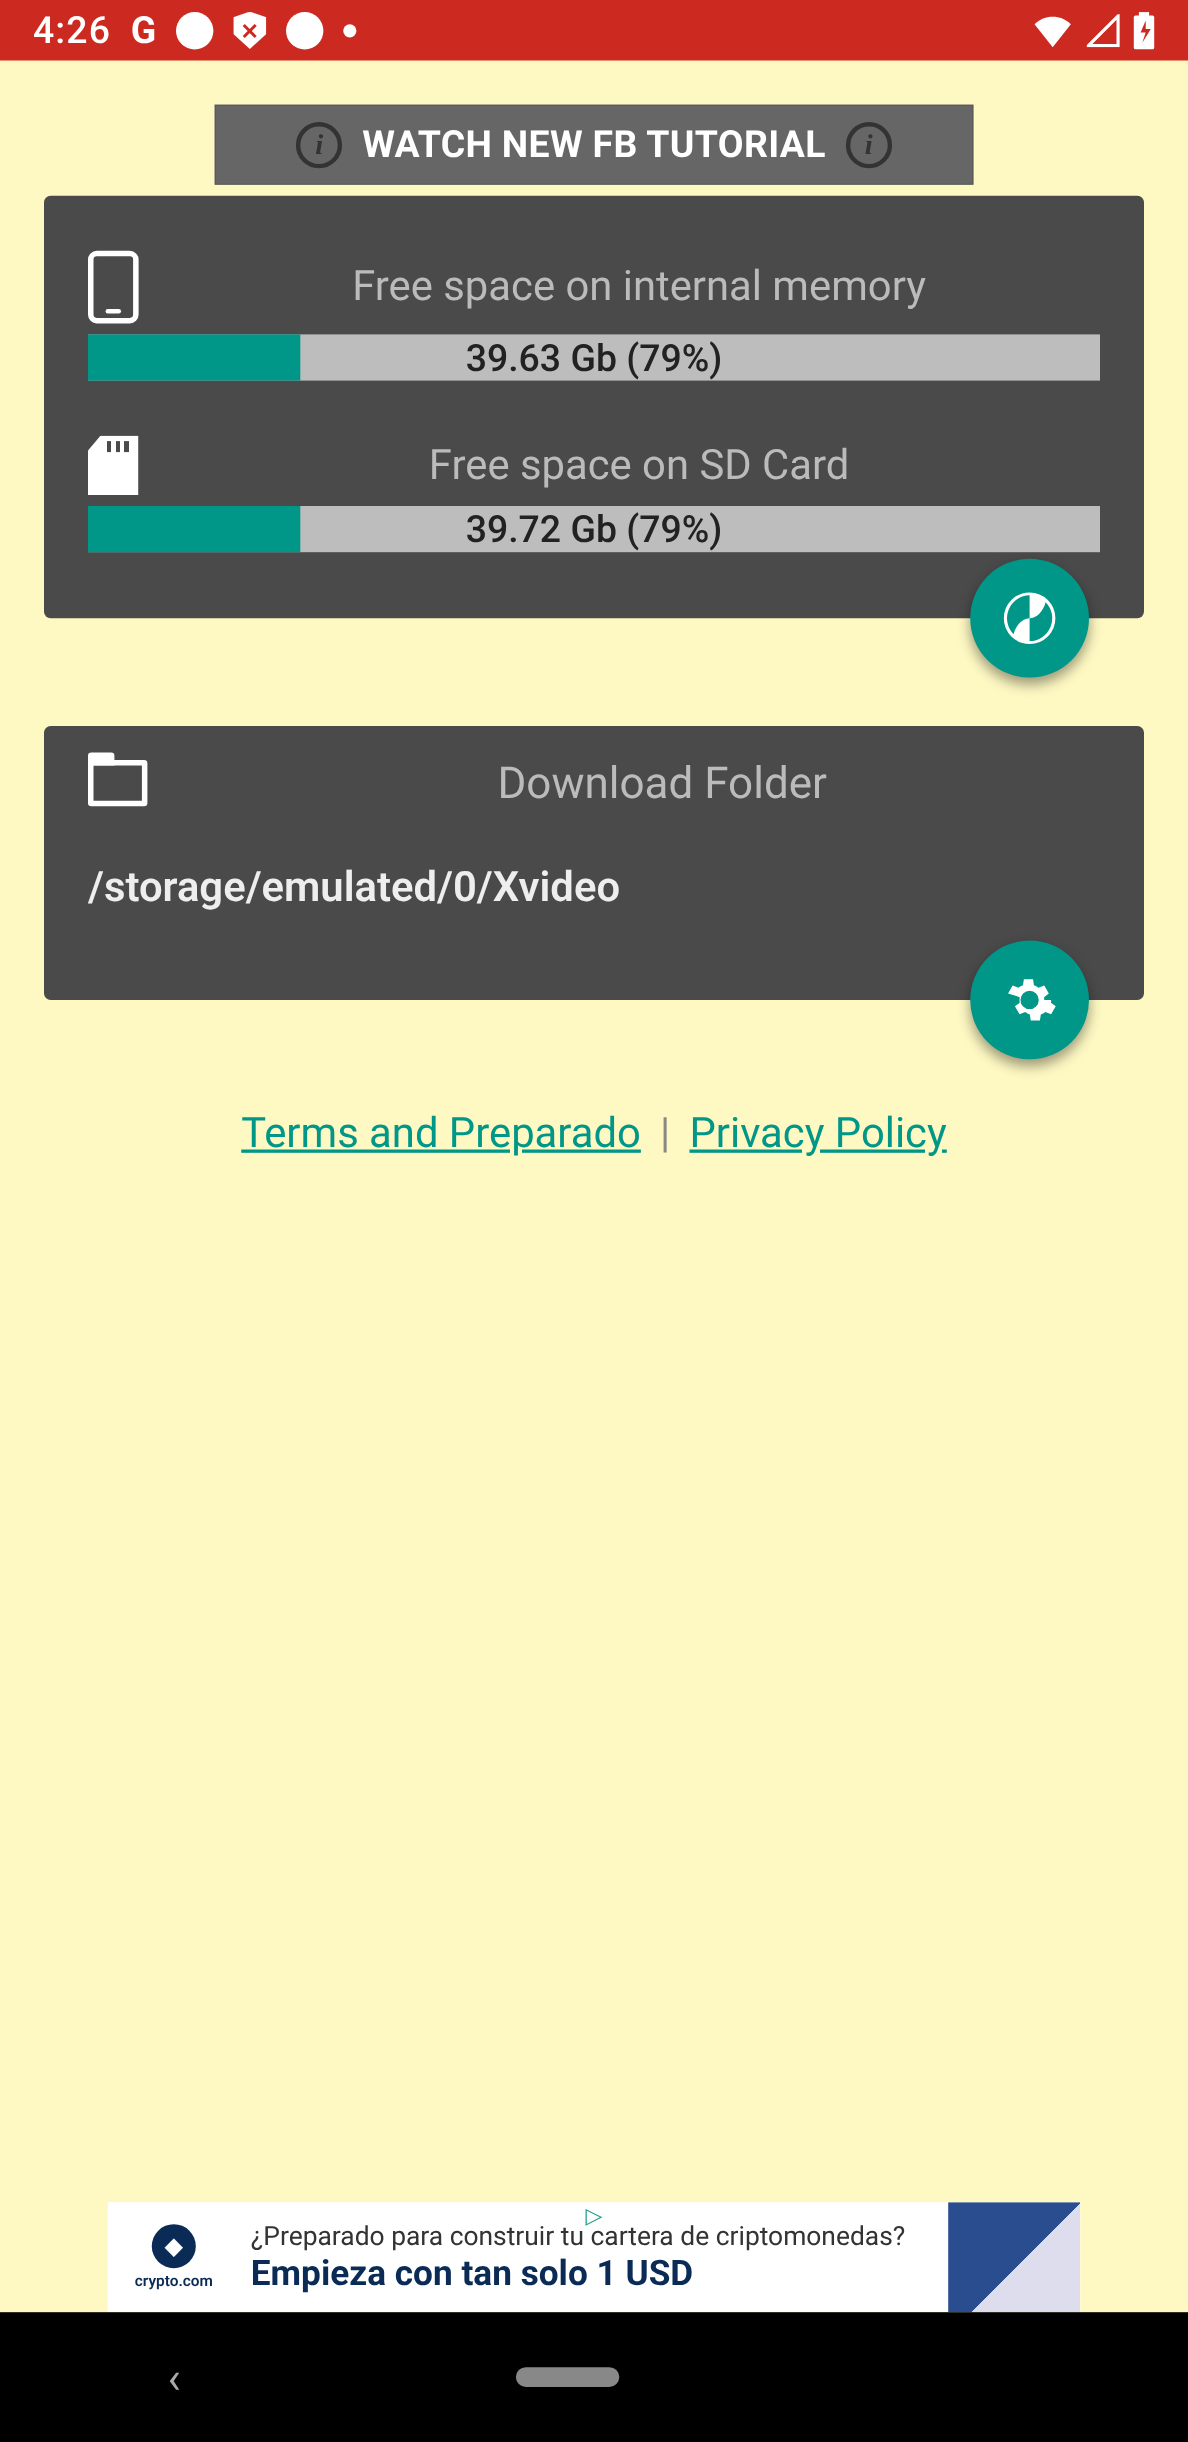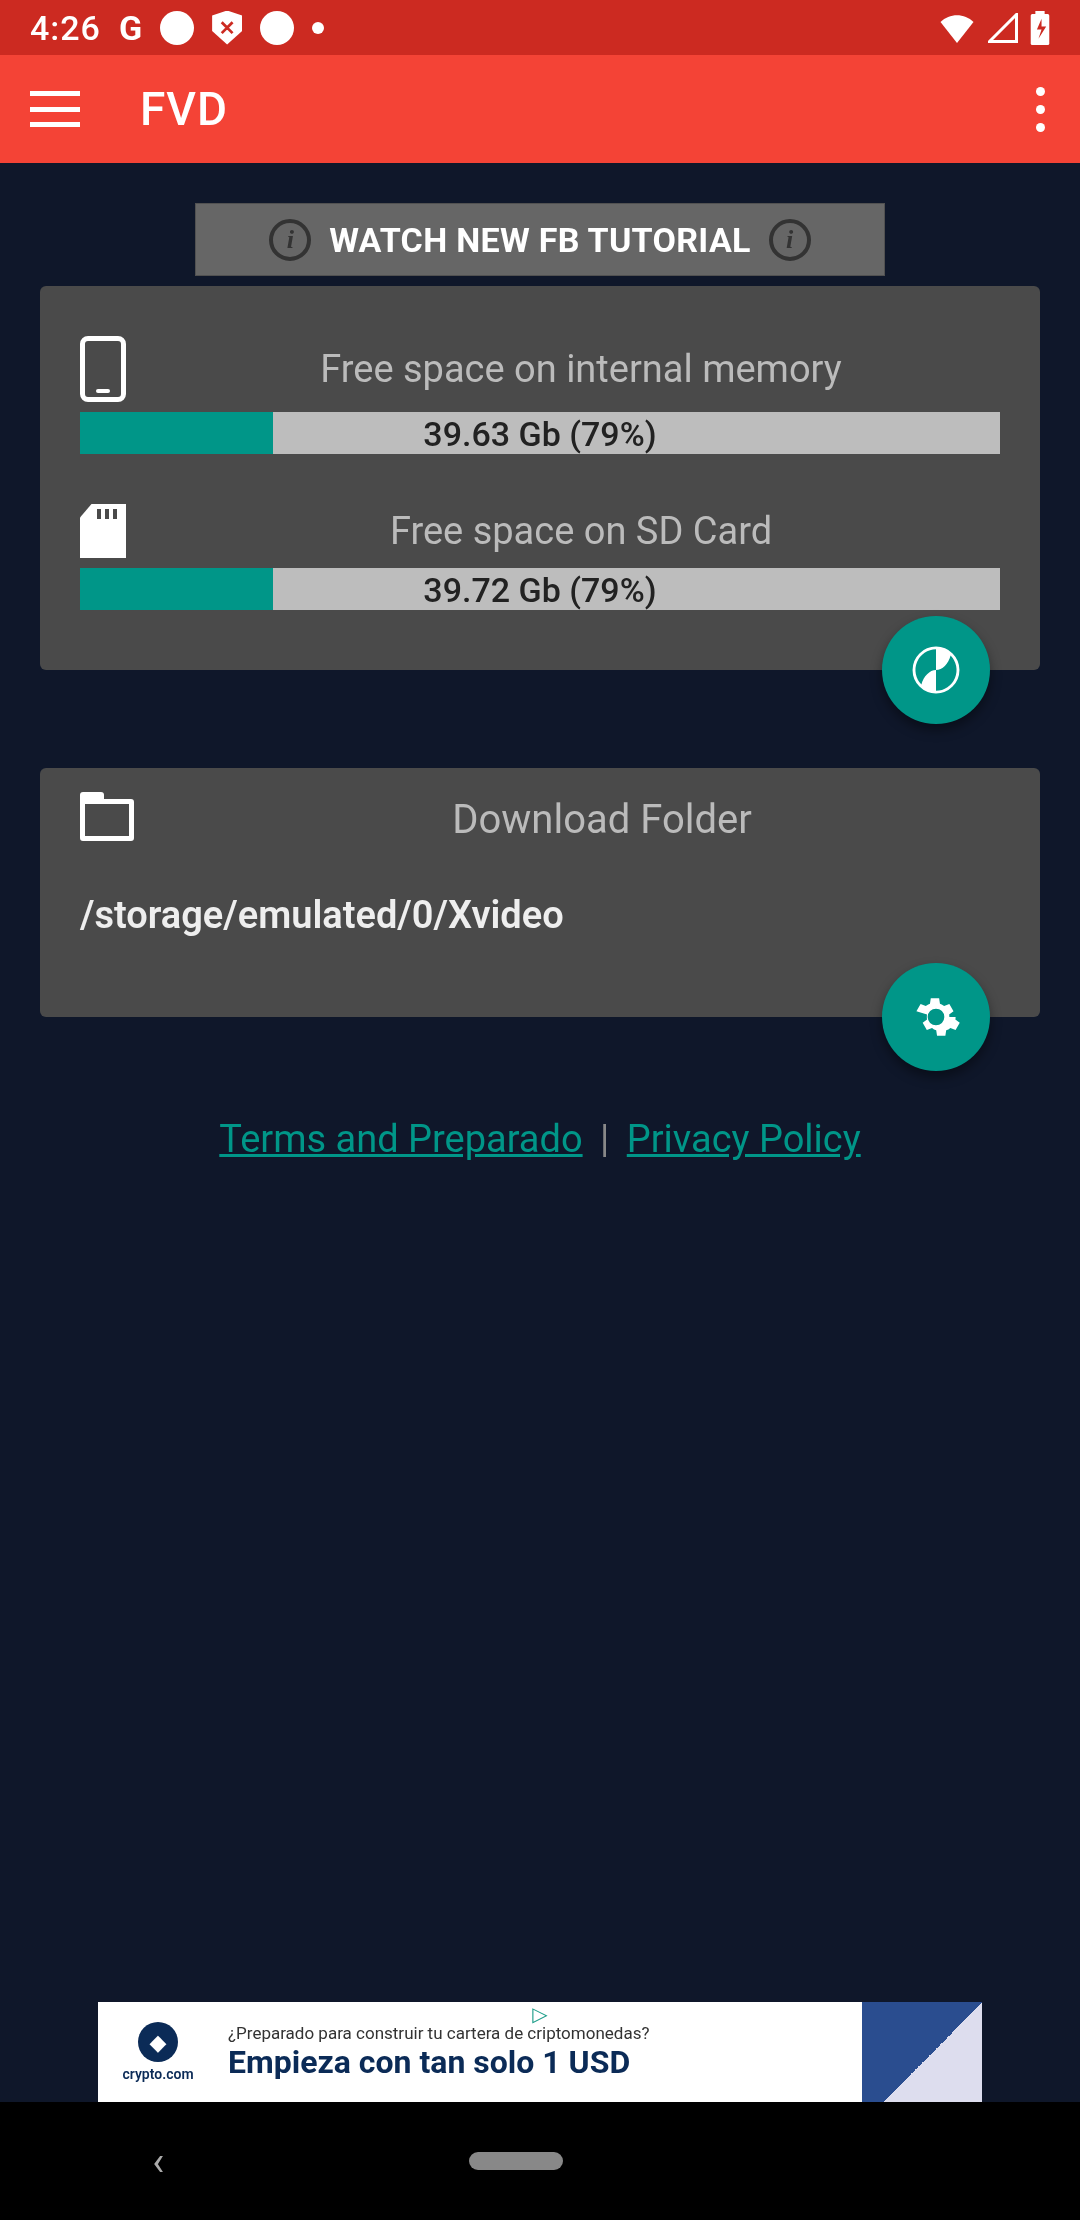--- a/index.html
+++ b/index.html
@@ -1,17 +1,17 @@
 <!DOCTYPE html>
 <html><head>
 <meta charset="utf-8">
 <style>
   * { box-sizing: border-box; margin: 0; padding: 0; }
   html, body { width: 1080px; height: 2220px; font-family: Roboto, Arial, sans-serif; background: #000; overflow: hidden; }
-  .screen { width: 1080px; height: 2220px; background: #0f172a; position: relative; }
+  .screen { width: 1080px; height: 2220px; background: #fef9c3; position: relative; }
 
   
   .status-bar { height: 55px; background: #cc2a21; display: flex; align-items: center; justify-content: space-between; padding: 0 30px 0 30px; color: #fff; font-size: 34px; }
   .status-left { display: flex; align-items: center; gap: 18px; }
   .status-right { display: flex; align-items: center; gap: 12px; }
   .time { font-weight: 500; letter-spacing: 1px; }
   .g-icon { font-weight: 700; font-size: 34px; }
   .dot { width: 34px; height: 34px; border-radius: 50%; background: #fff; }
   .dot-small { width: 12px; height: 12px; border-radius: 50%; background: #fff; }
   .shield-x { width: 30px; height: 34px; background: #fff; clip-path: polygon(50% 0, 100% 15%, 100% 60%, 50% 100%, 0 60%, 0 15%); display:flex; align-items:center; justify-content:center; color:#cc2a21; font-size:20px; font-weight:700;}
@@ -59,21 +59,21 @@
   .legal { text-align:center; margin-top: 100px; font-size:38px; color:#bbb;}
   .legal a { color:#009688; text-decoration: underline; }
   .legal .sep { color:#888; margin: 0 8px;}
 
   
   .ad { position:absolute; left:98px; right:98px; bottom:118px; height:100px; background:#fff; display:flex; align-items:center; overflow:hidden; cursor:pointer;}
   .ad-logo { width:120px; display:flex; flex-direction:column; align-items:center; justify-content:center; gap:4px;}
   .ad-logo-circle { width:40px; height:40px; border-radius:50%; background:#0b2b57; display:flex; align-items:center; justify-content:center; color:#fff; font-size:22px;}
   .ad-logo-text { font-size:14px; color:#0b2b57; font-weight:600;}
   .ad-text { flex:1; padding: 6px 10px;}
-  .ad-line1 { color:#333; font-size:17px;}
+  .ad-line1 { color:#333; font-size:24px;}
   .ad-line2 { color:#0b2b57; font-size:32px; font-weight:700;}
   .ad-img { width:120px; height:100px; background: linear-gradient(135deg,#2a4d8f 0 55%, #dde 55%);}
   .ad-badge { position:absolute; top:0; left:50%; transform:translateX(-50%); color:#1e9e8a; font-size:20px;}
 
   
   .navbar { position:absolute; left:0; right:0; bottom:0; height:118px; background:#000; display:flex; align-items:center; justify-content:space-around;}
   .nav-back { color:#aaa; font-size:40px; }
   .nav-pill { width:94px; height:18px; background:#888; border-radius:10px;}
   .nav-spacer { width:60px; }
 
@@ -101,33 +101,20 @@
           <path fill="none" stroke="#fff" stroke-width="2" d="M1 19L19 1v18z"></path>
         </svg>
       <svg width="20" height="34" viewBox="0 0 12 22">
           <rect x="0" y="2" width="12" height="20" fill="#fff" rx="1"></rect>
           <rect x="3" y="0" width="6" height="3" fill="#fff"></rect>
           <path fill="#cc2a21" d="M7 5L4 12h3l-2 6 5-8H7z"></path>
         </svg>
     </div>
   </div>
 
-  <div class="app-bar">
-    <div class="hamburger">
-      <span></span>
-        <span></span>
-        <span></span>
-    </div>
-    <div class="app-title">FVD</div>
-    <div class="more-dots">
-      <span></span>
-        <span></span>
-        <span></span>
-    </div>
-  </div>
 
   <div class="content">
 
     <div class="tutorial-btn">
       <span class="info-circle">i</span>
       <span class="tutorial-text">WATCH NEW FB TUTORIAL</span>
       <span class="info-circle">i</span>
     </div>
 
     <div class="card">

